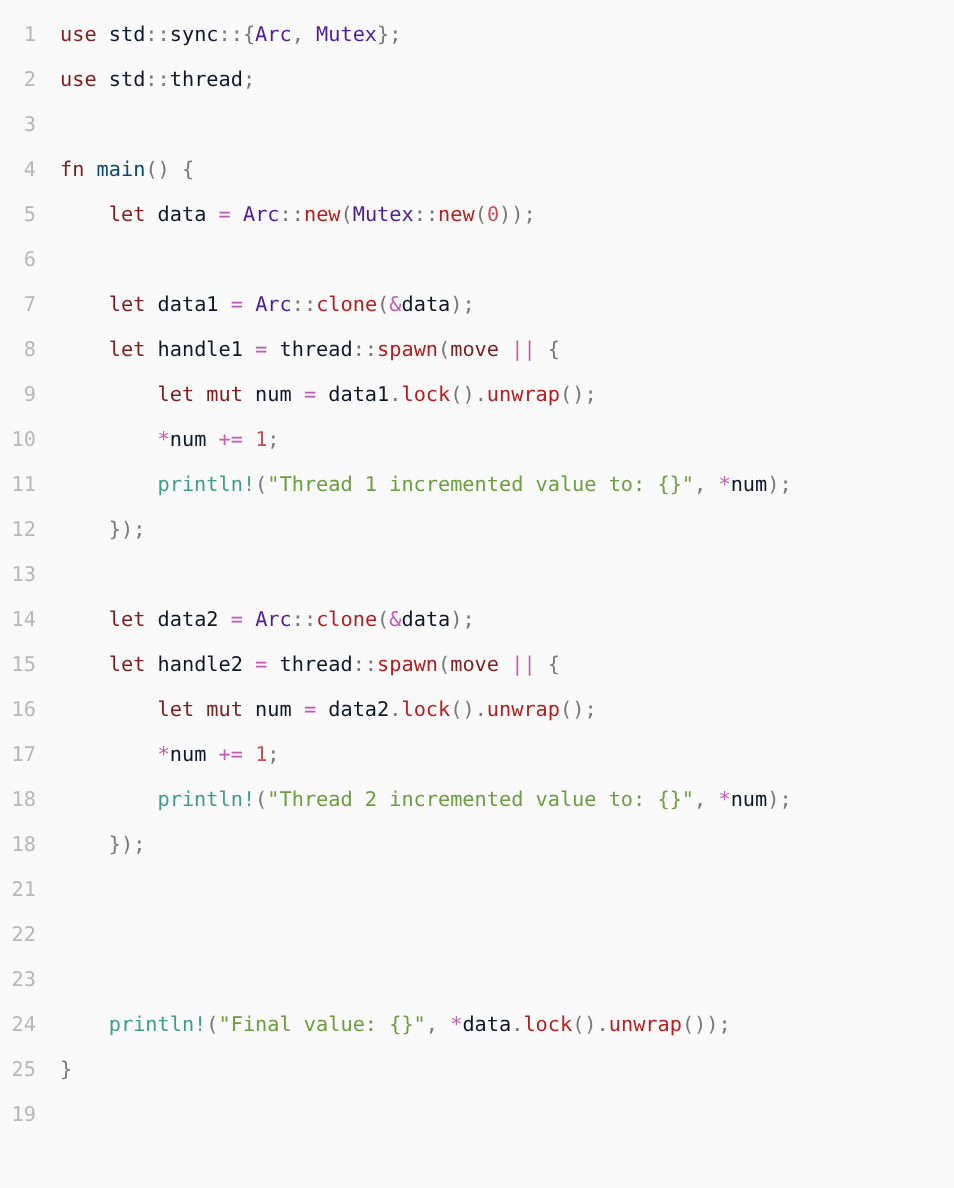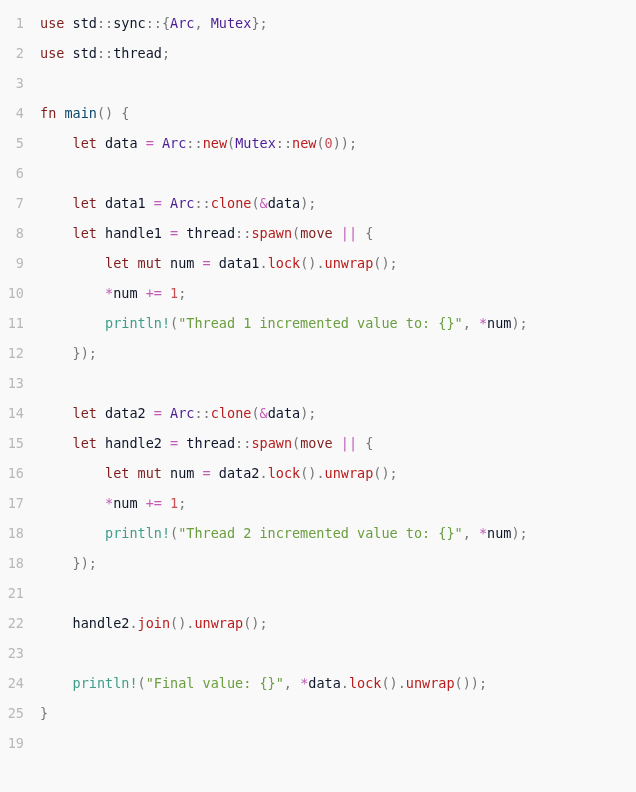--- a/index.html
+++ b/index.html
@@ -121,21 +121,20 @@
     </div>
     <div class="line">
       <div class="gutter">18</div>
       <div class="code"><span class="id">    </span><span class="pun">});</span></div>
     </div>
     <div class="line">
       <div class="gutter">21</div>
     </div>
     <div class="line">
       <div class="gutter">22</div>
-      <div class="code"><span class="id">    handle2</span><span class="pun">.</span><span class="fn">join</span><span class="pun">().</span><span class="fn">unwrap</span><span class="pun">();</span></div>
     </div>
     <div class="line">
       <div class="gutter">23</div>
       <div class="code"></div>
     </div>
     <div class="line">
       <div class="gutter">24</div>
       <div class="code"><span class="id">    </span><span class="mcr">println!</span><span class="pun">(</span><span class="str">"Final value: {}"</span><span class="pun">, </span><span class="opc">*</span><span class="id">data</span><span class="pun">.</span><span class="fn">lock</span><span class="pun">().</span><span class="fn">unwrap</span><span class="pun">());</span></div>
     </div>
     <div class="line">

